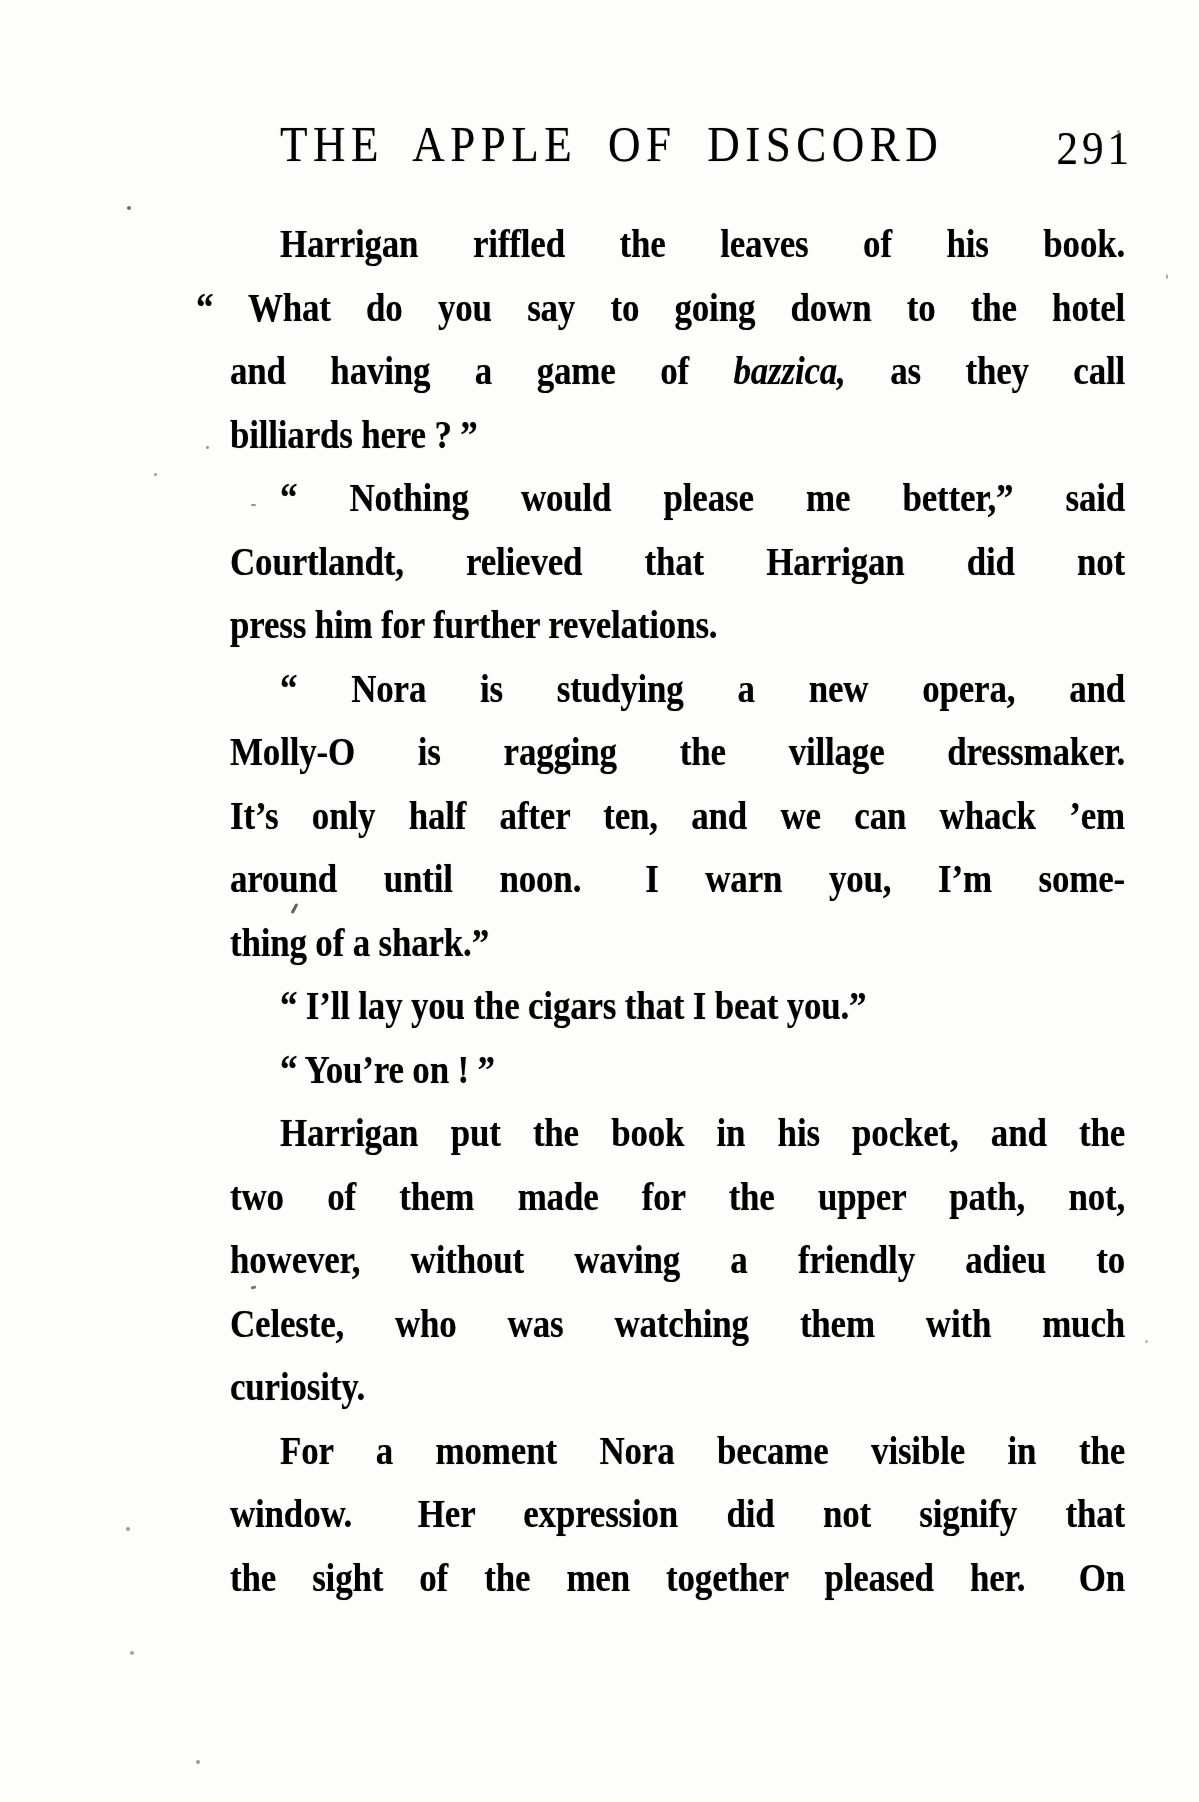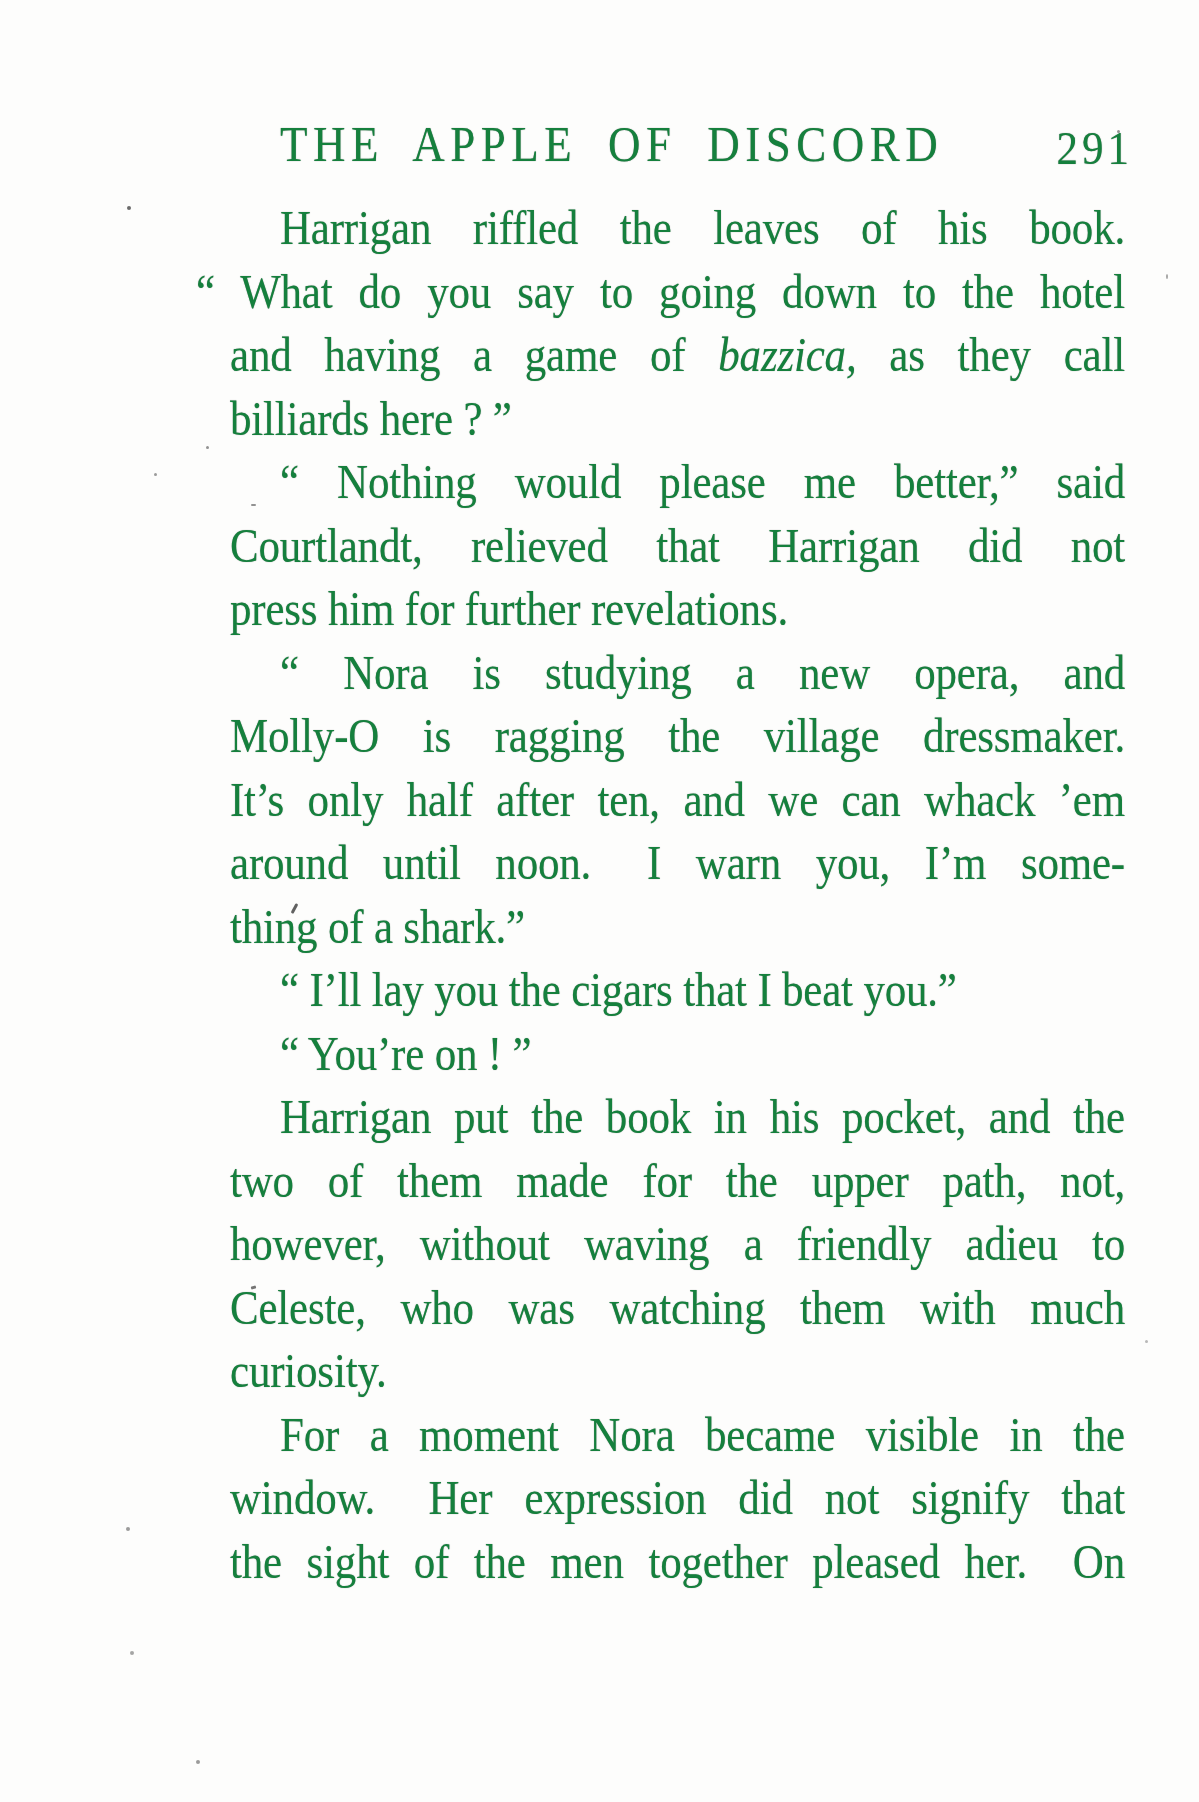--- a/index.html
+++ b/index.html
@@ -2,43 +2,44 @@
 <html><head>
 <meta charset="utf-8">
 <style>
   html,body{margin:0;padding:0;background:#e8e8e8;}
   .page{
     position:relative;
     width:1199px;height:1802px;
     background:#fdfdfc;
     overflow:hidden;
     font-family:"Liberation Serif","DejaVu Serif",serif;
-    color:#15803d;
+    color:#000000;
   }
   
   .header{position:absolute;top:114px;left:230px;width:895px;height:64px;}
   .title{
     position:absolute;left:50px;top:0;
     font-size:45px;line-height:60px;
     letter-spacing:5.5px;word-spacing:14px;
     white-space:nowrap;
     display:inline-block;transform:scaleY(1.12);transform-origin:center;
     text-shadow:0 0 1px rgba(10,10,10,.45);
   }
   .pagenum{
     position:absolute;right:-8px;top:5px;
     font-size:43px;line-height:60px;letter-spacing:4px;
     display:inline-block;transform:scaleY(1.10);transform-origin:center;
     text-shadow:0 0 1px rgba(10,10,10,.45);
   }
   
   .bodytext{
-    position:absolute;top:196px;left:230px;width:895px;
-    font-size:43px;line-height:63.5px;letter-spacing:-0.2px;
+    position:absolute;top:212px;left:230px;width:895px;
+    font-size:35px;line-height:63.5px;letter-spacing:-0.2px;
     text-shadow:0 0 1px rgba(10,10,10,.4);
+    font-weight:bold;
   }
   .line{transform:scaleY(1.15);transform-origin:center;}
   .just{text-align:justify;text-align-last:justify;}
   .indent{text-indent:50px;}
   .hang{text-indent:-34px;}
   .it{font-style:italic;}
   
   .speck{position:absolute;background:#3a3a3a;border-radius:50%;}
   .sp1{left:127px;top:206px;width:4px;height:4px;opacity:.75;}
   .sp2{left:154px;top:473px;width:3px;height:3px;opacity:.5;}

